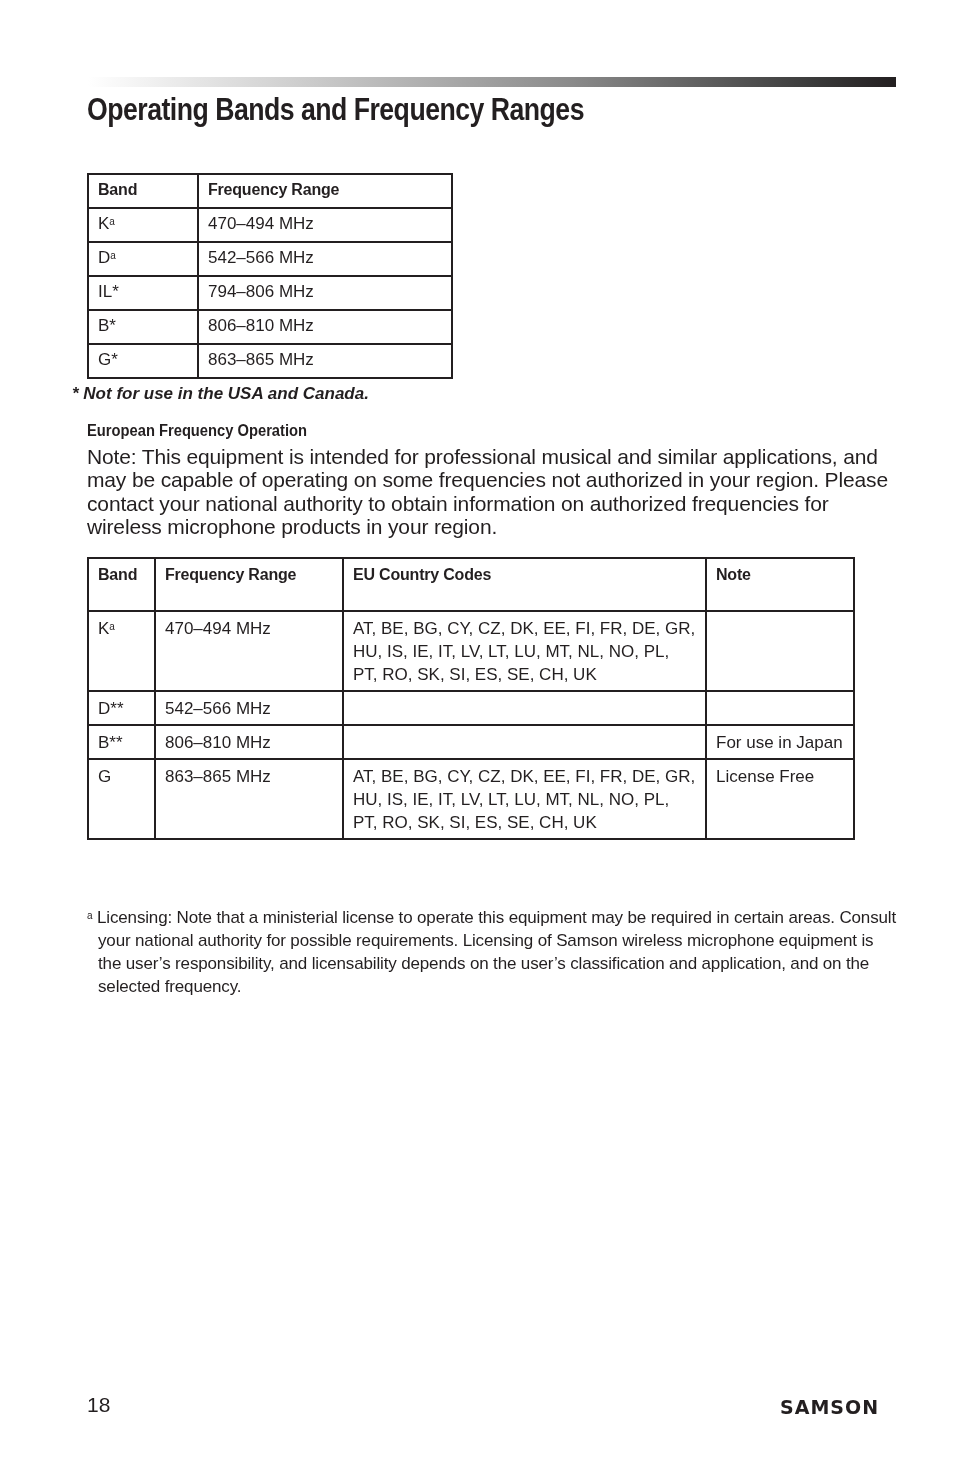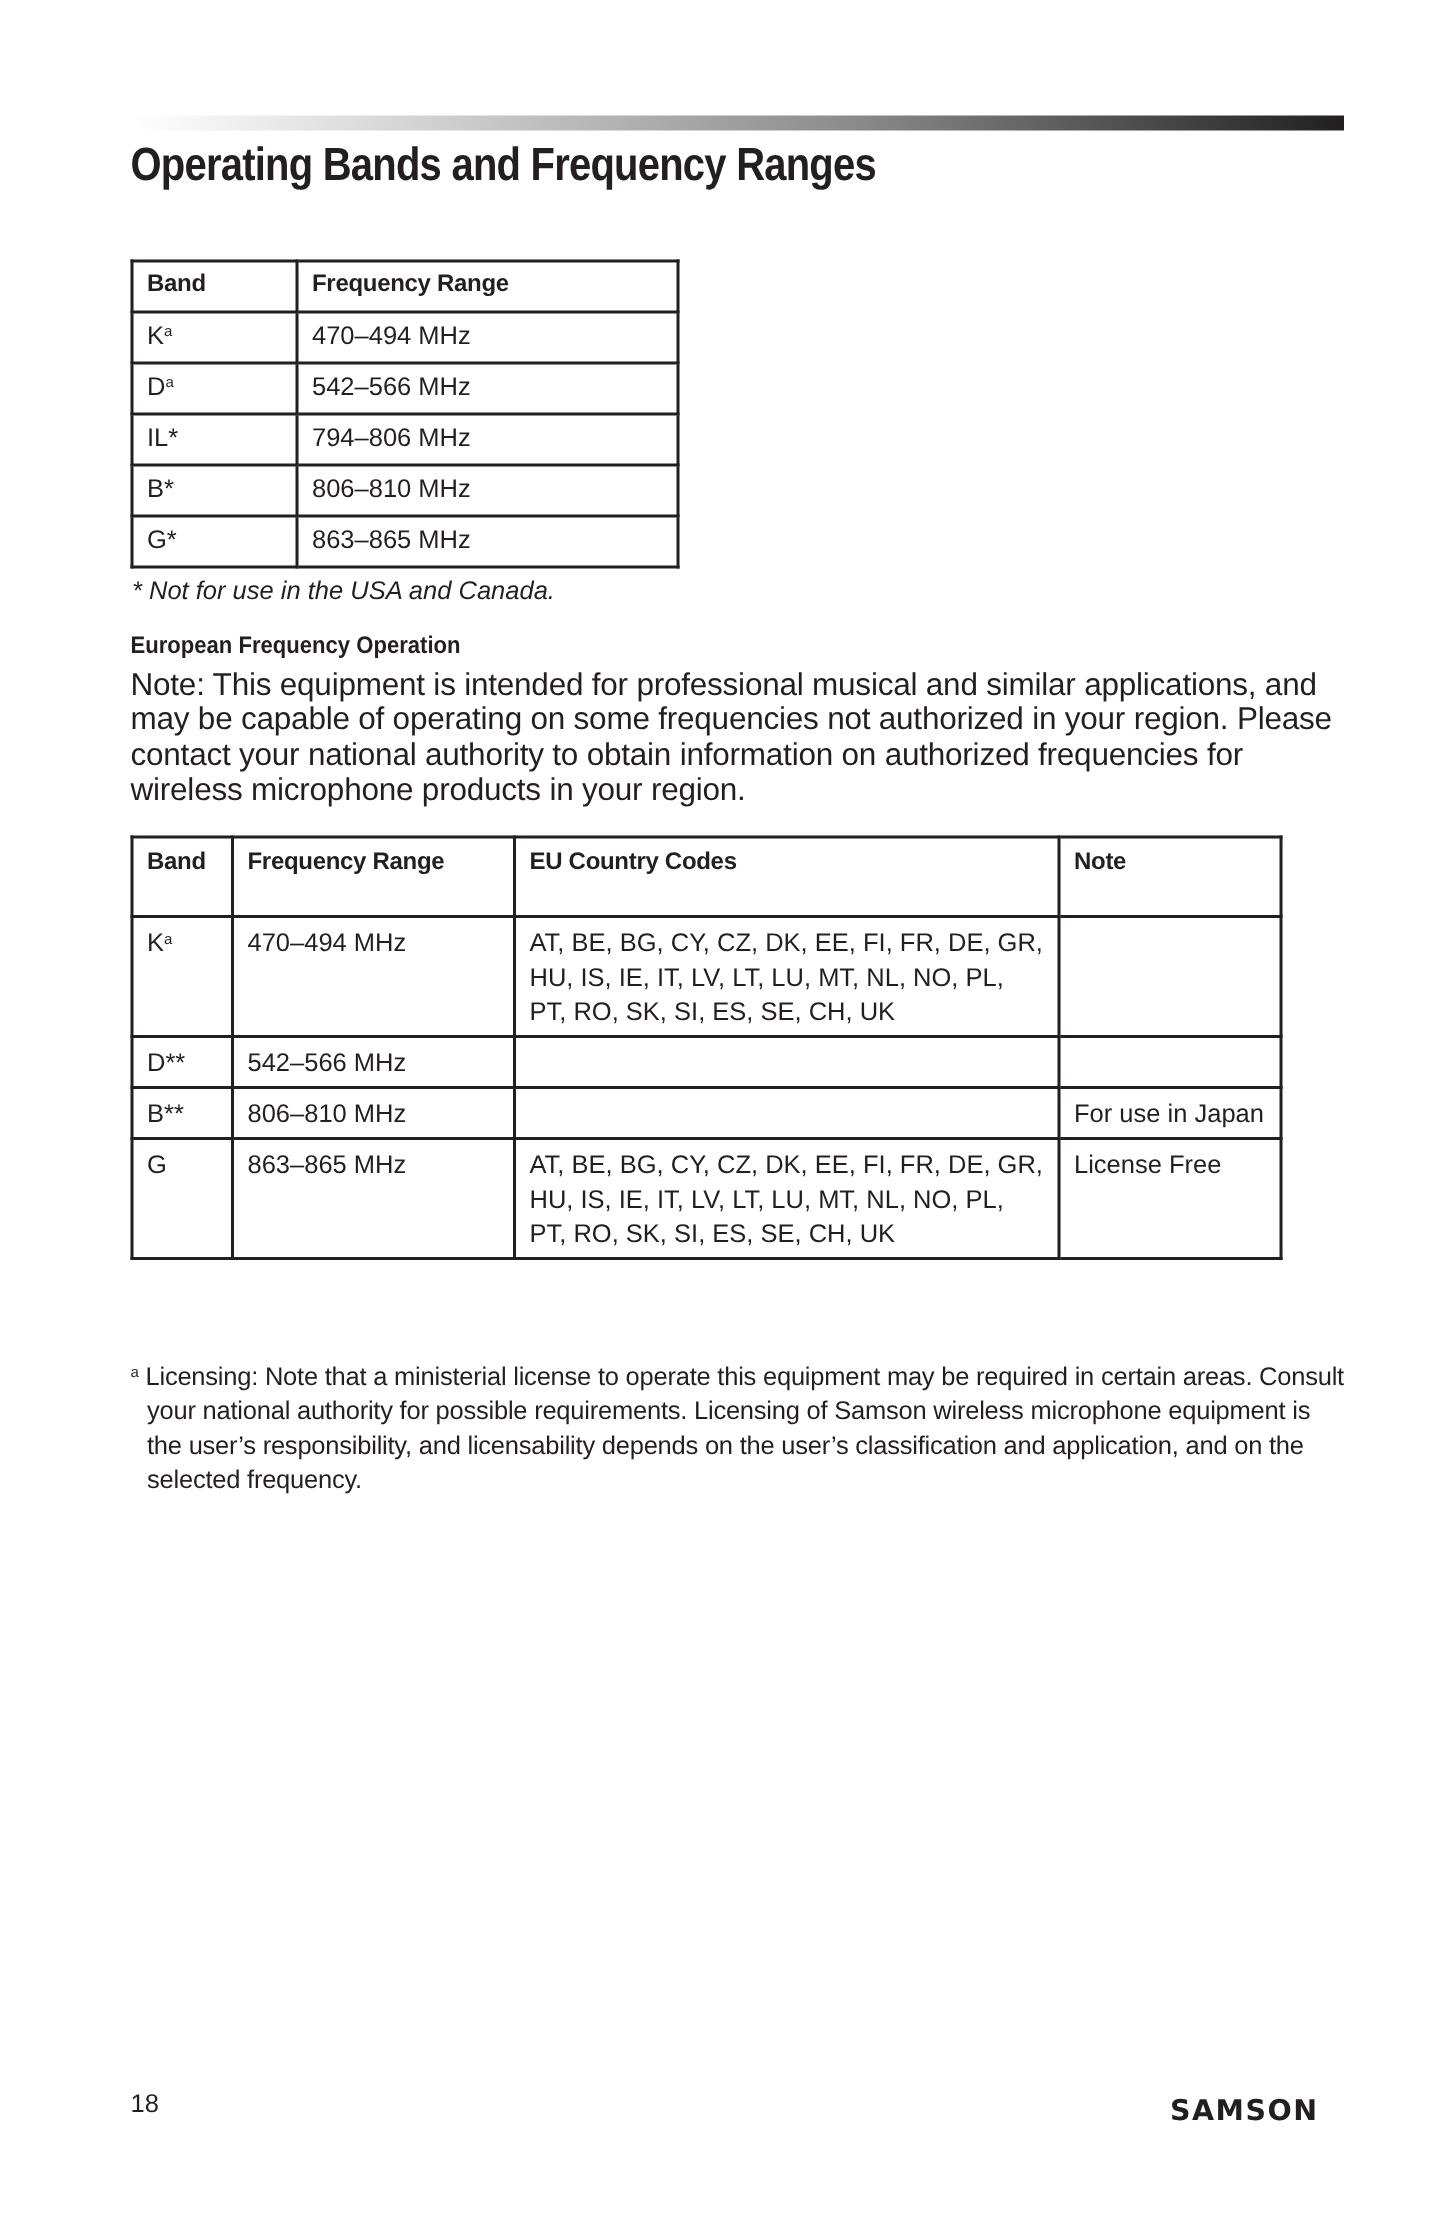--- a/index.html
+++ b/index.html
@@ -41,21 +41,21 @@
   #t2 { left: 87px; top: 557px; width: 768px; }
   #t2 th { height: 31px; padding-top: 4px; }
   #t2 td { padding-top: 5px; padding-bottom: 4px; }
   #t2 .w1 { width: 47px; }
   #t2 .w2 { width: 168px; }
   #t2 .w3 { width: 343px; margin-left: 18px; }
   .foot-block {
     position: absolute; left: 87px; top: 906px; width: 810px; font-size: 17px; line-height: 23px;
   }
   .foot-block .note-item { padding-left: 11px; text-indent: -11px; letter-spacing: -0.15px; }
-  .page-number { position: absolute; left: 87px; top: 1393px; font-size: 17px; }
+  .page-number { position: absolute; left: 87px; top: 1393px; font-size: 21px; }
   .brand-logo {
     position: absolute; left: 780px; top: 1396px; font-weight: 900; 
     font-size: 19px; letter-spacing: 1px; font-family: "DejaVu Sans", sans-serif;
   }
 </style>
 </head>
 <body>
 
 <div class="top-bar"></div>
 <h1 class="page-title">Operating Bands and Frequency Ranges</h1>
@@ -82,21 +82,21 @@
     <td>B*</td>
     <td>806–810 MHz</td>
   </tr>
   <tr>
     <td>G*</td>
     <td>863–865 MHz</td>
   </tr>
 </tbody>
   </table>
 
-<div class="footnote" style="left:88px; top:384px;">* Not for use in the USA and Canada.</div>
+<div class="footnote" style="left:72px; top:384px;font-weight:bold;">* Not for use in the USA and Canada.</div>
 
 <div class="section-heading">European Frequency Operation</div>
 <div class="body-para">Note: This equipment is intended for professional musical and similar applications, and may be capable of operating on some frequencies not authorized in your region. Please contact your national authority to obtain information on authorized frequencies for wireless microphone products in your region.</div>
 
 <table id="t2">
   <tbody>
       <tr>
     <th class="w1">Band</th>
     <th class="w2">Frequency Range</th>
     <th class="w3">EU Country Codes</th>

